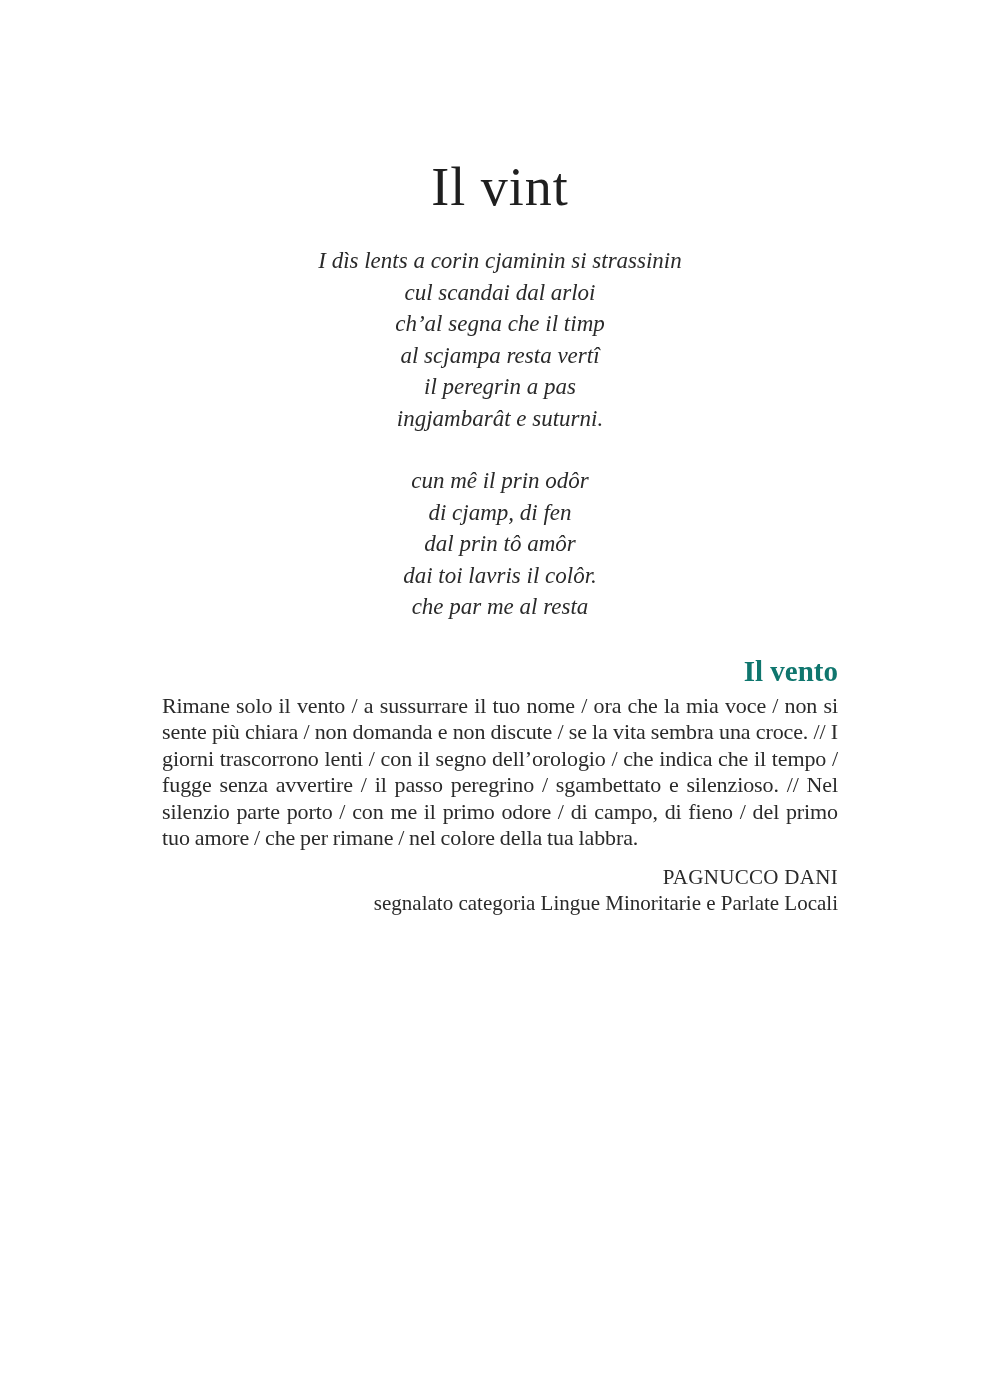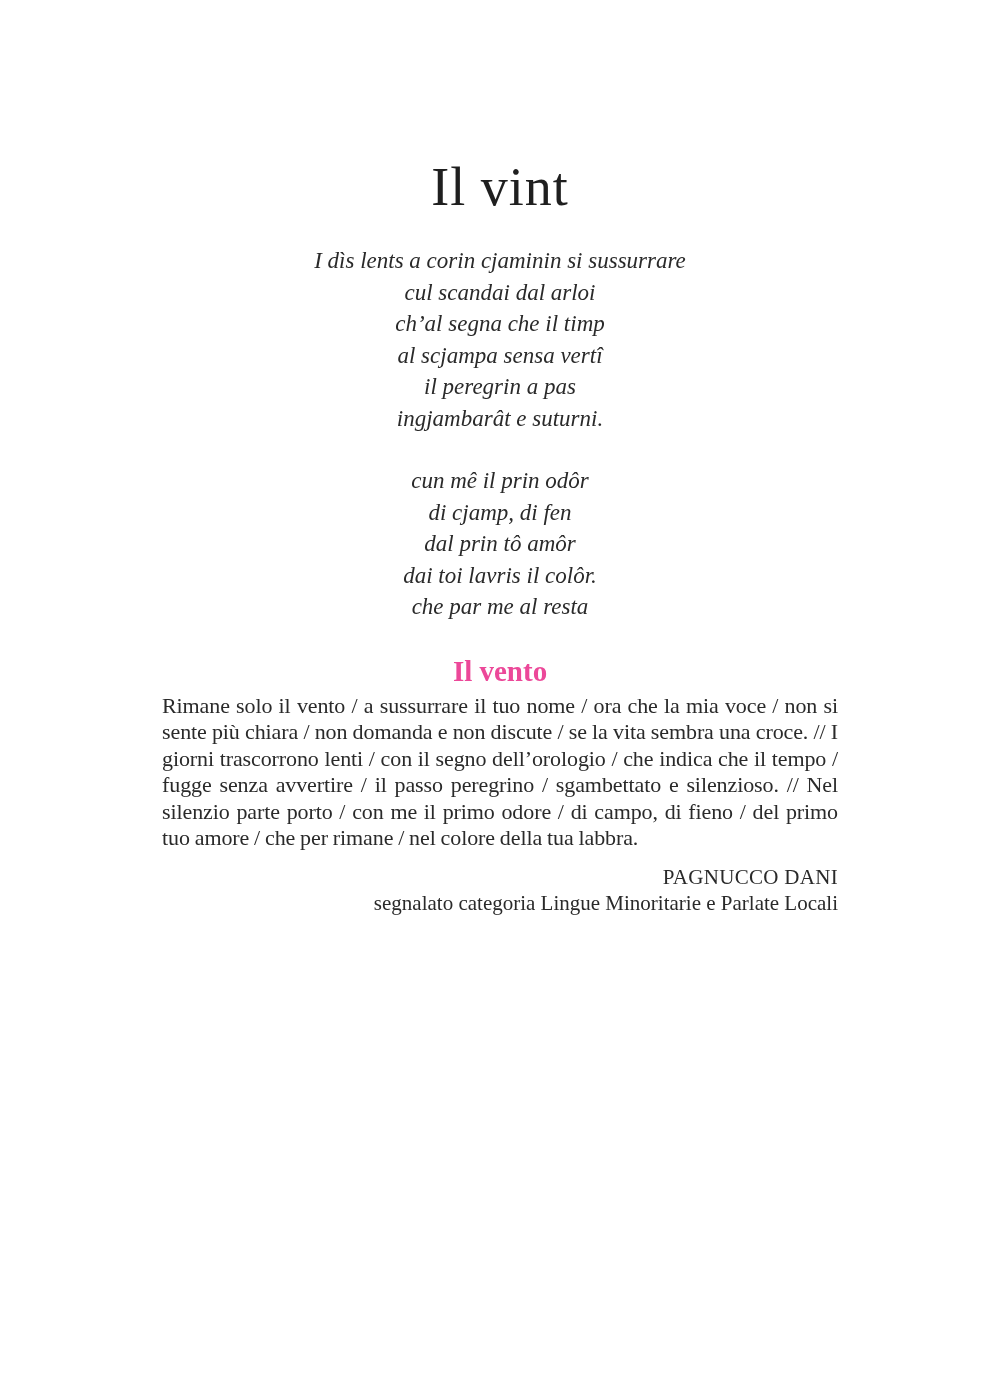--- a/index.html
+++ b/index.html
@@ -43,22 +43,22 @@
   }
   .verse-line {
     white-space: nowrap;
   }
   .translation-heading {
     margin: 0;
     margin-top: 31px;
     font-size: 29px;
     line-height: 34px;
     font-weight: 700;
-    text-align: center;
-    color: #ec4899;
+    text-align: right;
+    color: #0f766e;
   }
   .translation-body {
     margin: 0;
     margin-top: 5px;
     font-size: 22px;
     line-height: 26.5px;
     text-align: justify;
     letter-spacing: -0.1px;
     word-spacing: -0.5px;
     color: #2a2a2a;
@@ -77,24 +77,24 @@
 </head>
 <body>
 
 <div class="page">
   <div class="col">
 
     <h1 class="poem-title">Il vint</h1>
 
 
     <div class="stanza">
-      <div class="verse-line">I dìs lents a corin cjaminin si sussurrare</div>
+      <div class="verse-line">I dìs lents a corin cjaminin si strassinin</div>
       <div class="verse-line">cul scandai dal arloi</div>
       <div class="verse-line">ch’al segna che il timp</div>
-      <div class="verse-line">al scjampa sensa vertî</div>
+      <div class="verse-line">al scjampa resta vertî</div>
       <div class="verse-line">il peregrin a pas</div>
       <div class="verse-line">ingjambarât e suturni.</div>
     </div>
 
     <div class="stanza">
       <div class="verse-line">cun mê il prin odôr</div>
       <div class="verse-line">di cjamp, di fen</div>
       <div class="verse-line">dal prin tô amôr</div>
       <div class="verse-line">dai toi lavris il colôr.</div>
       <div class="verse-line">che par me al resta</div>

